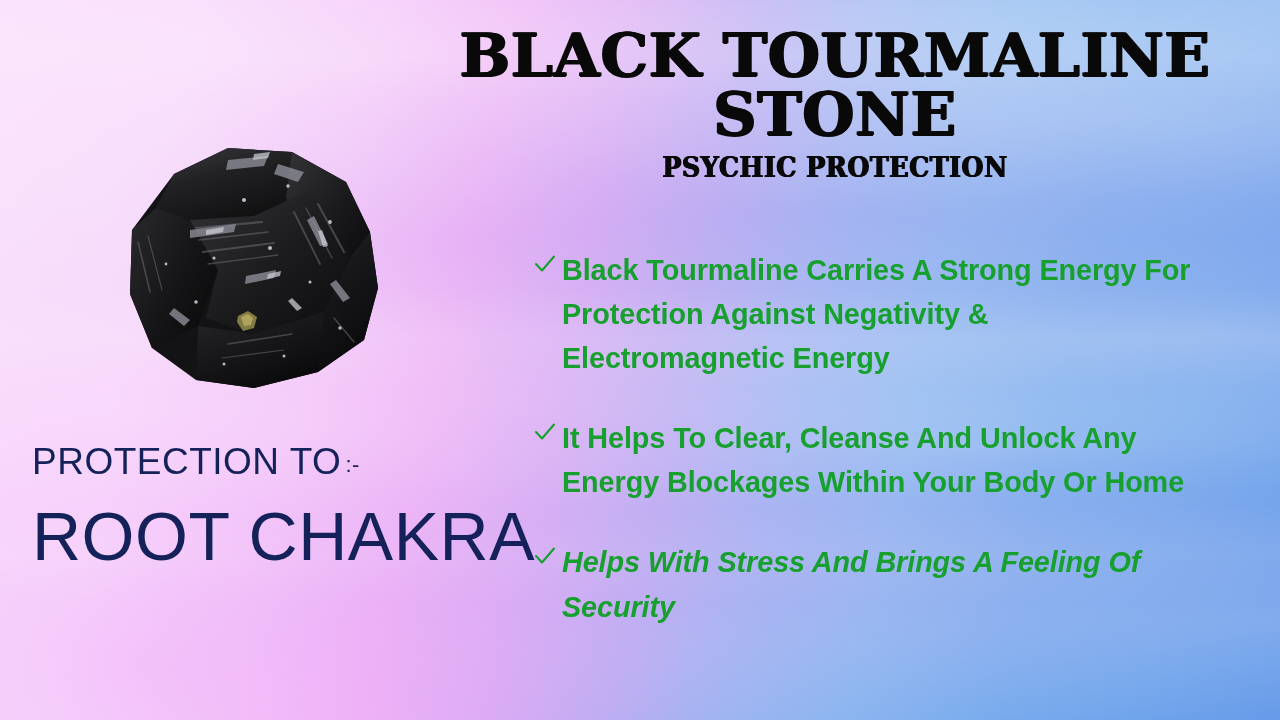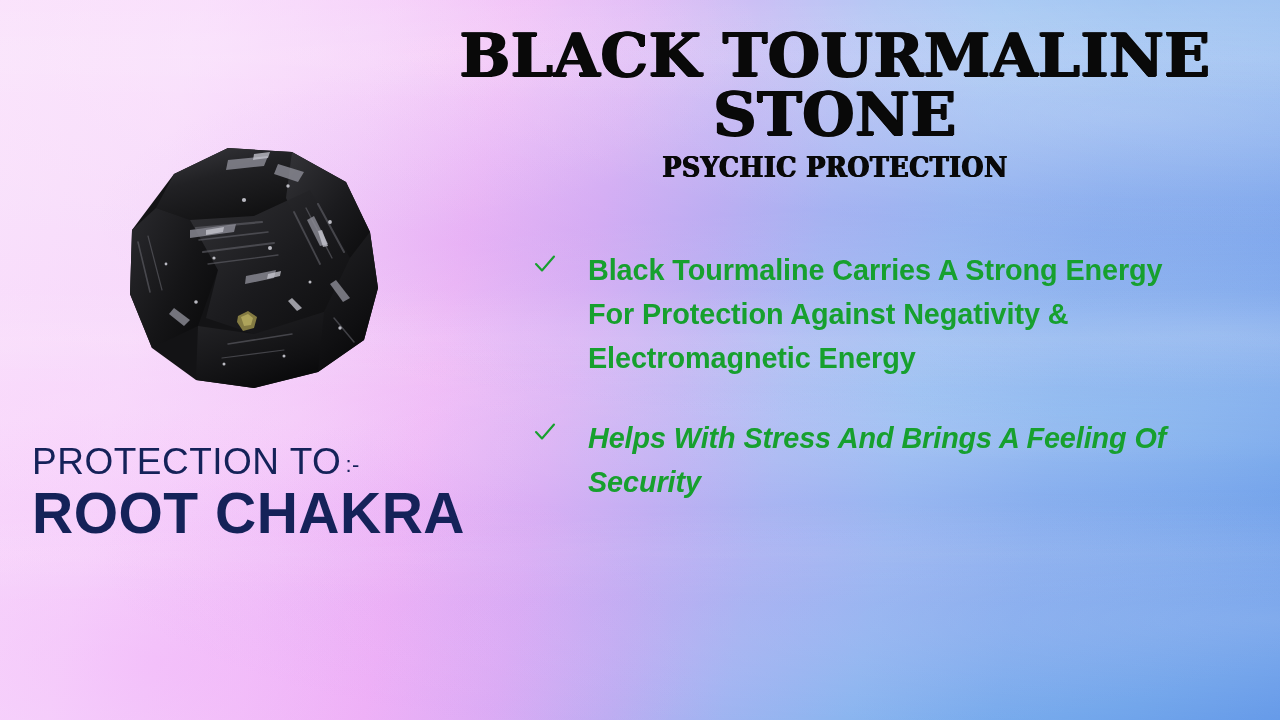--- a/index.html
+++ b/index.html
@@ -120,41 +120,40 @@
     letter-spacing: 0.5px;
     line-height: 1.05;
     white-space: nowrap;
   }
   .connected-line .colon-dash {
     font-size: 22px;
     vertical-align: 2px;
     margin-left: 4px;
   }
   .chakra-name {
-    font-size: 57px;
-    font-weight: bold;
+    font-size: 68px;
+    font-weight: normal;
     letter-spacing: 0.5px;
     line-height: 1.12;
-    margin-top: 0;
+    margin-top: 16px;
     white-space: nowrap;
   }
 
   
   .bullets {
     position: absolute;
     left: 534px;
     top: 248px;
     width: 700px;
   }
   .bullet {
     display: flex;
     align-items: flex-start;
     color: #17a02e;
     margin-bottom: 36px;
-    gap: 26px;
   }
   .bullet:last-child { margin-bottom: 0; font-style: italic; }
   .check {
     flex: 0 0 auto;
     width: 26px;
     margin-top: 5px;
     margin-right: 2px;
   }
   .check svg { display: block; width: 22px; height: 22px; }
   .bullet-text {
@@ -289,20 +288,28 @@
 
     <div class="bullet">
       <span class="check">
         <svg viewBox="0 0 22 22" xmlns="http://www.w3.org/2000/svg" aria-hidden="true">
           <path d="M2 11 L8 17.5 L20 3.5" fill="none" stroke="#17a02e" stroke-width="2.1" stroke-linecap="round" stroke-linejoin="round"></path>
         </svg>
       </span>
       <span class="bullet-text">Black Tourmaline Carries A Strong Energy For Protection Against Negativity &amp; Electromagnetic Energy</span>
     </div>
 
+    <div class="bullet">
+      <span class="check">
+        <svg viewBox="0 0 22 22" xmlns="http://www.w3.org/2000/svg" aria-hidden="true">
+          <path d="M2 11 L8 17.5 L20 3.5" fill="none" stroke="#17a02e" stroke-width="2.1" stroke-linecap="round" stroke-linejoin="round"></path>
+        </svg>
+      </span>
+      <span class="bullet-text">It Helps To Clear, Cleanse And Unlock Any Energy Blockages Within Your Body Or Home</span>
+    </div>
 
     <div class="bullet">
       <span class="check">
         <svg viewBox="0 0 22 22" xmlns="http://www.w3.org/2000/svg" aria-hidden="true">
           <path d="M2 11 L8 17.5 L20 3.5" fill="none" stroke="#17a02e" stroke-width="2.1" stroke-linecap="round" stroke-linejoin="round"></path>
         </svg>
       </span>
       <span class="bullet-text">Helps With Stress And Brings A Feeling Of Security</span>
     </div>
 

